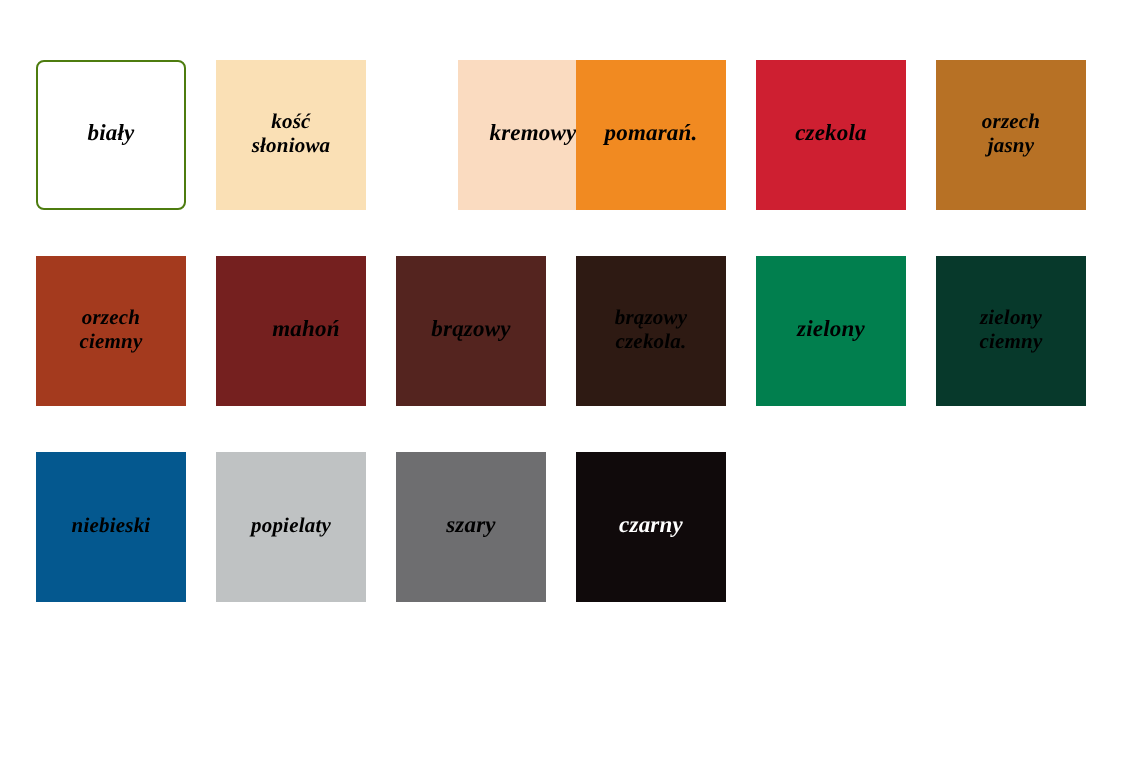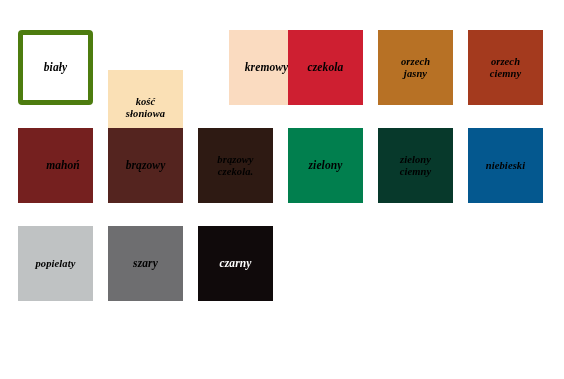--- a/index.html
+++ b/index.html
@@ -44,44 +44,47 @@
     font-style: italic;
     font-size: 11.5px;
     line-height: 1.12;
     letter-spacing: 0.1px;
     color: #000000;
     padding: 0 2px;
     white-space: pre-line;
     user-select: none;
   }
   .swatch.outlined {
-    border: 5px solid #4d7c0f;
+    border: 1px solid #4d7c0f;
     border-radius: 4px;
   }
   .swatch.light-text .swatch-label {
     color: #ffffff;
   }
   .swatch.small-text .swatch-label {
     font-size: 10.5px;
   }
 </style>
 </head>
 <body>
 
 <div id="canvas">
   <div class="swatch-grid">
       <div class="swatch outlined" style="background: rgb(255, 255, 255);">
         <span class="swatch-label" style="color: rgb(0, 0, 0);">biały</span>
       </div>
-      <div class="swatch small-text" style="background: rgb(250, 224, 181); margin-top: 40px;">
+      <div class="swatch small-text" style="background: rgb(250, 224, 181);">
         <span class="swatch-label" style="color: rgb(0, 0, 0);">kość
 słoniowa</span>
       </div>
       <div class="swatch" style="background: rgb(250, 219, 192); margin-left: 31px;">
         <span class="swatch-label" style="color: rgb(0, 0, 0);">kremowy</span>
+      </div>
+      <div class="swatch" style="background: rgb(241, 138, 33);">
+        <span class="swatch-label" style="color: rgb(0, 0, 0);">pomarań.</span>
       </div>
       <div class="swatch" style="background: rgb(206, 31, 49);">
         <span class="swatch-label" style="color: rgb(0, 0, 0);">czekola</span>
       </div>
       <div class="swatch small-text" style="background: rgb(183, 113, 37);">
         <span class="swatch-label" style="color: rgb(0, 0, 0);">orzech
 jasny</span>
       </div>
       <div class="swatch small-text" style="background: rgb(164, 58, 30);">
         <span class="swatch-label" style="color: rgb(0, 0, 0);">orzech

